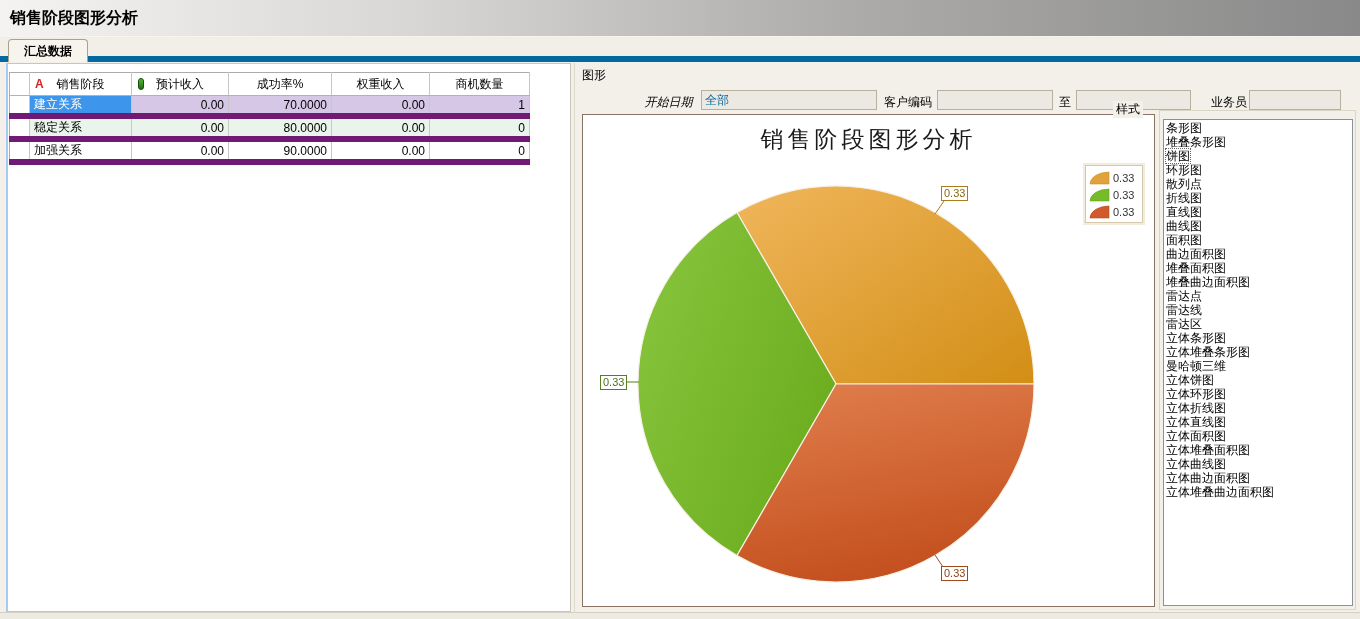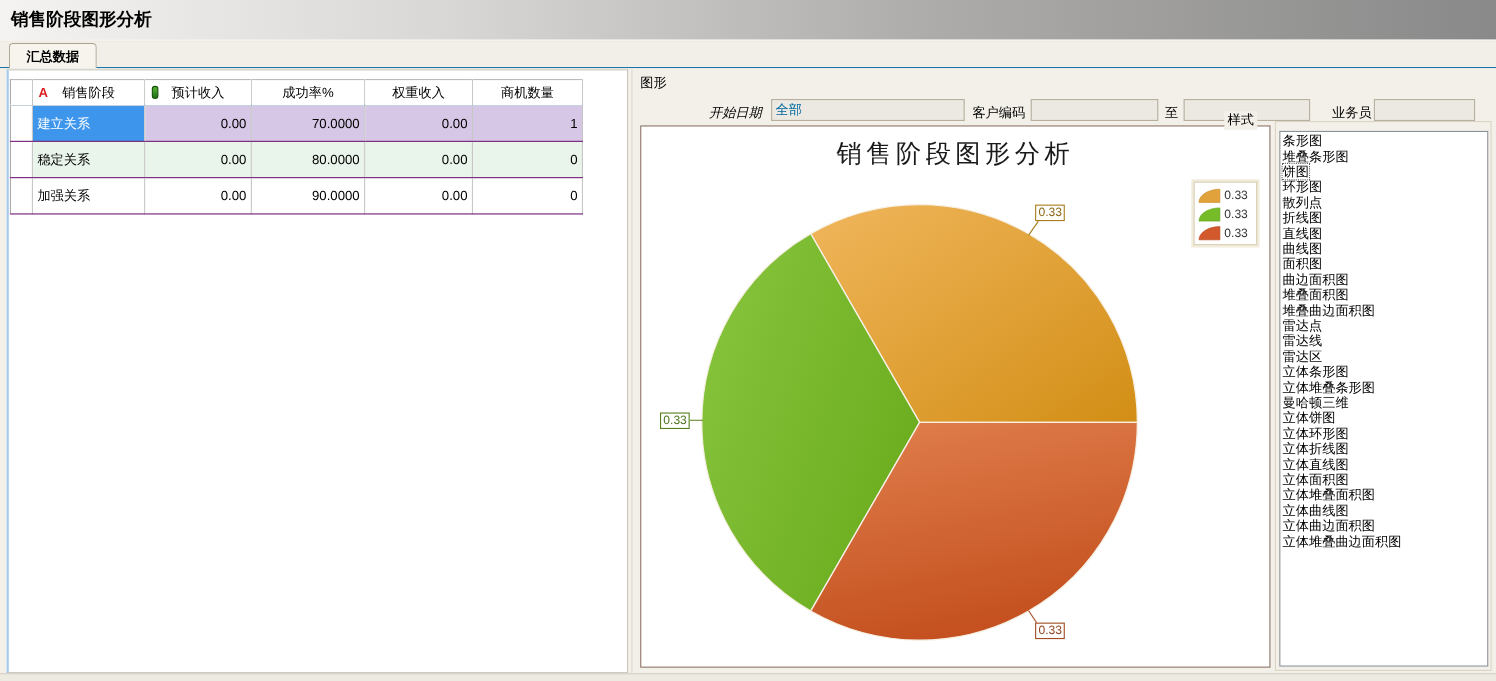--- a/index.html
+++ b/index.html
@@ -14,43 +14,43 @@
   
   .titlebar {
     position:absolute; left:0; top:0; width:1360px; height:37px;
     background: linear-gradient(to right, #F4F3F1 0%, #D8D7D5 30%, #ADACAA 62%, #898989 100%);
     border-bottom:1px solid #F8F6F1;
   }
   .titlebar-text { position:absolute; left:10px; top:8px; font-size:16px; font-weight:bold; }
   
   .tabstrip {
     position:absolute; left:0; top:38px; width:1360px; height:24px;
-    background:#F2EFE8; border-bottom:1px solid #0369a1;
+    background:#F2EFE8; border-bottom:6px solid #0369a1;
   }
   .tab {
     position:absolute; left:8px; top:1px; width:80px; height:23px;
     background:#F7F4EE; border:1px solid #A9A190; border-bottom:none;
     border-radius:4px 4px 0 0; text-align:center; line-height:22px;
     font-size:12px; font-weight:bold;
   }
   .content-bg { position:absolute; left:0; top:62px; width:1360px; height:550px; background:#F3F0E9; }
   .bottom-strip { position:absolute; left:0; top:612px; width:1360px; height:7px; background:#EDEAE2; border-top:1px solid #D5D0C3; }
   .v-divider { position:absolute; left:574px; top:63px; width:1px; height:549px; background:#DDD8CB; }
 
   
   .left-panel {
     position:absolute; left:6px; top:63px; width:565px; height:549px;
     background:#FFFFFF;
     border-top:1px solid #C9C5B9; border-right:1px solid #C9C5B9;
     border-bottom:1px solid #C9C5B9; border-left:2px solid #A5CBF0;
   }
   table.grid { position:absolute; left:1px; top:8px; border-collapse:collapse; font-size:12px; table-layout:fixed; }
   .grid td, .grid th {
-    height:33px; padding:0 4px; overflow:hidden; white-space:nowrap;
-    border-right:1px solid #C7C7C7; border-bottom:1px solid #701a75;
+    height:20px; padding:0 4px; overflow:hidden; white-space:nowrap;
+    border-right:1px solid #C7C7C7; border-bottom:6px solid #701a75;
     font-weight:normal;
   }
   .grid tr.hdr th { height:23px; border-bottom:1px solid #9FB6CC; background:#FFFFFF; text-align:center; position:relative; }
   .grid { border:1px solid #ABABAB; }
   .col-sel { width:20px; } .col-stage { width:102px; } .col-exp { width:97px; }
   .col-suc { width:103px; } .col-wgt { width:98px;margin-top:32px; } .col-cnt { width:100px; }
   .cell-left { text-align:left; padding-left:3px; }
   .cell-right { text-align:right; }
   .hdr-icon-a { position:absolute; left:5px; top:4px; color:#DD1F1F; font-weight:bold; font-size:12px; line-height:14px; }
   .hdr-icon-pill {

